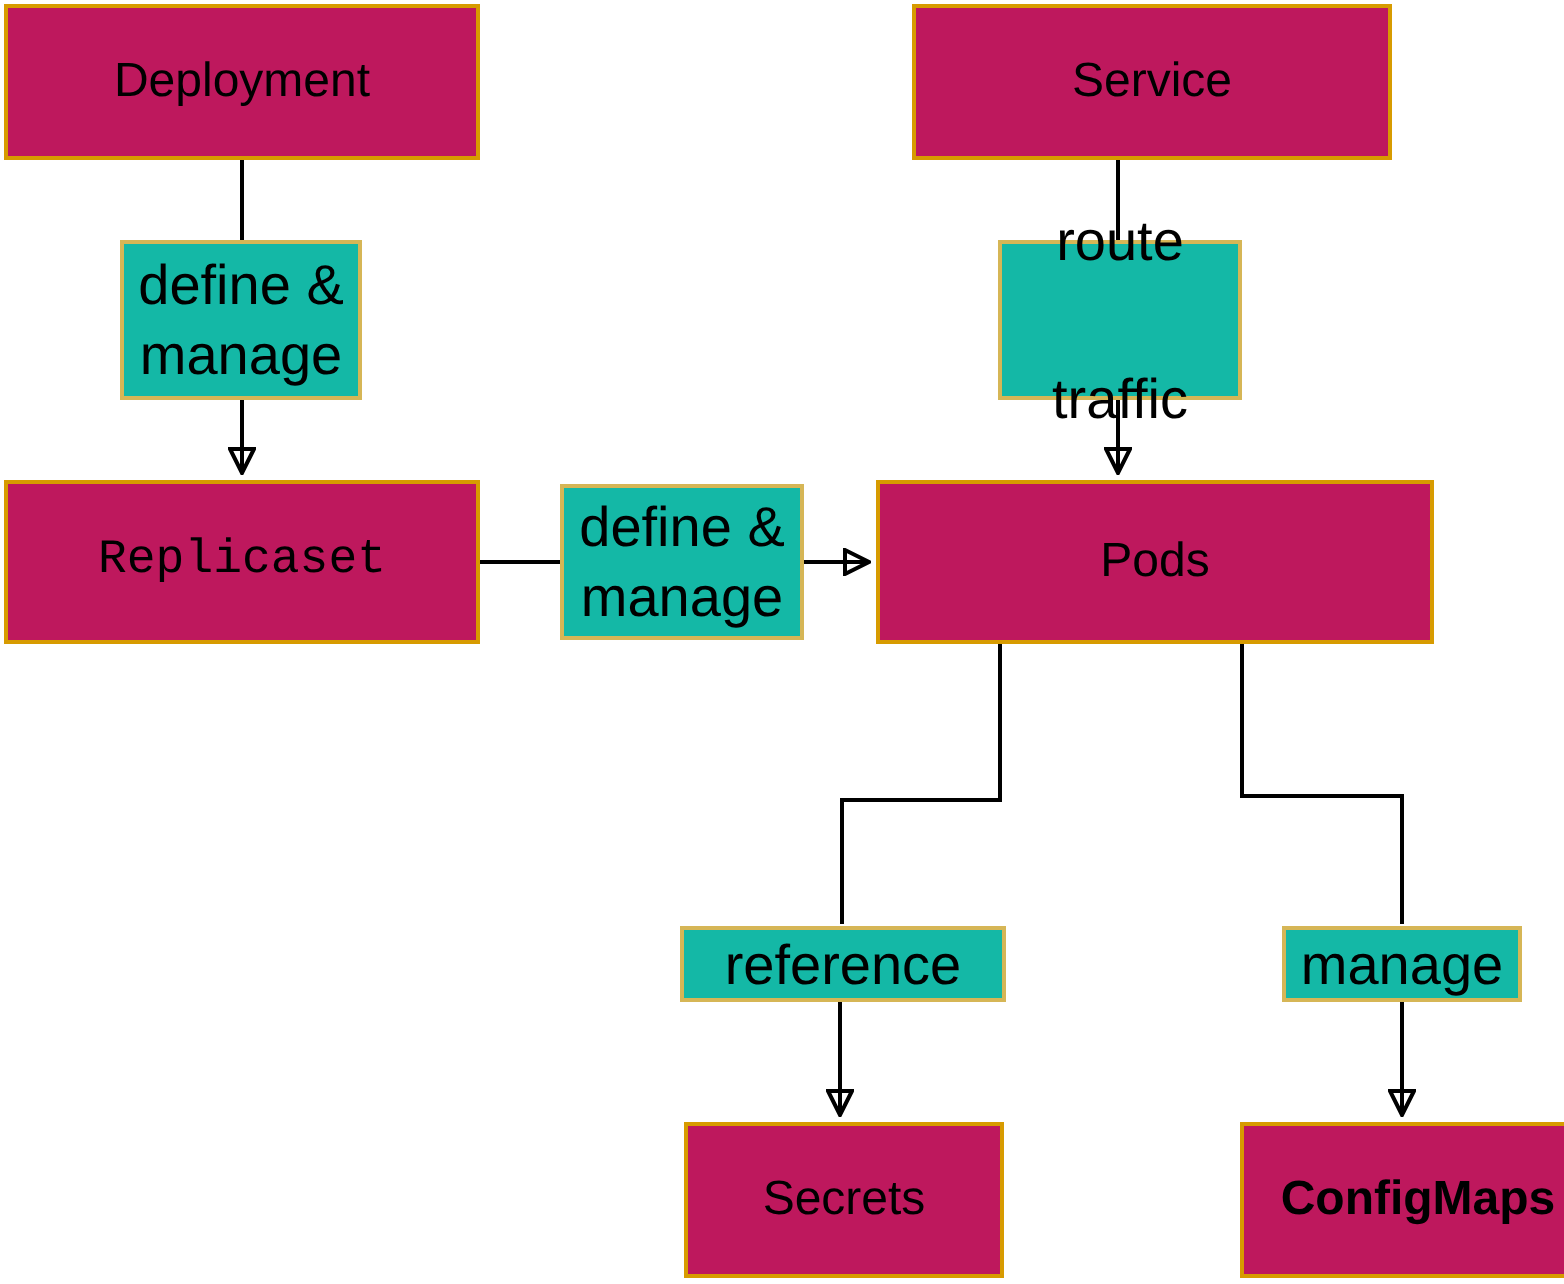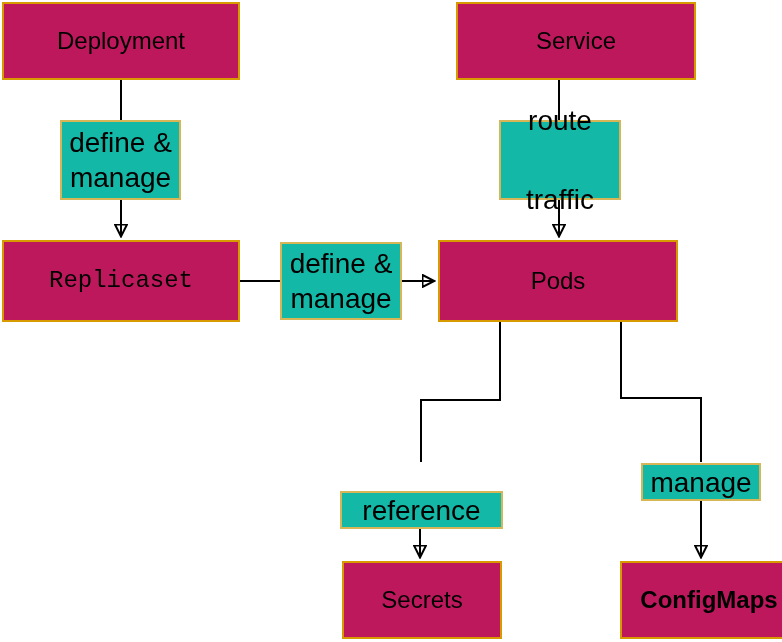--- a/index.html
+++ b/index.html
@@ -77,21 +77,21 @@
   </div>
 
   <div class="box node" style="left:456px; top:2px; width:240px; height:78px;">
     <span>Service</span>
   </div>
 
   <div class="box node" style="left:2px; top:240px; width:238px; height:82px;font-family:Liberation Mono, monospace;">
     <span>Replicaset</span>
   </div>
 
-  <div class="box node" style="left:438px; top:240px; width:240px; height:82px;">
+  <div class="box node" style="left:438px; top:240px; width:279px; height:82px;">
     <span>Pods</span>
   </div>
 
   <div class="box node" style="left:342px; top:561px; width:160px; height:78px;">
     <span>Secrets</span>
   </div>
 
   <div class="box node" style="left:620px; top:561px; width:178px; height:78px;font-weight:bold;">
     <span>ConfigMaps</span>
   </div>
@@ -104,21 +104,21 @@
   <div class="box elabel" style="left:280px; top:242px; width:122px; height:78px;">
     <span>define &amp;</span>
     <span>manage</span>
   </div>
 
   <div class="box elabel" style="left:499px; top:120px; width:122px; height:80px;gap:44px;">
     <span>route</span>
     <span>traffic</span>
   </div>
 
-  <div class="box elabel" style="left:340px; top:463px; width:163px; height:38px;margin-top:28px;">
+  <div class="box elabel" style="left:340px; top:463px; width:163px; height:38px;">
     <span>reference</span>
   </div>
 
   <div class="box elabel" style="left:641px; top:463px; width:120px; height:38px;">
     <span>manage</span>
   </div>
 
 </div>
 
 </body></html>

